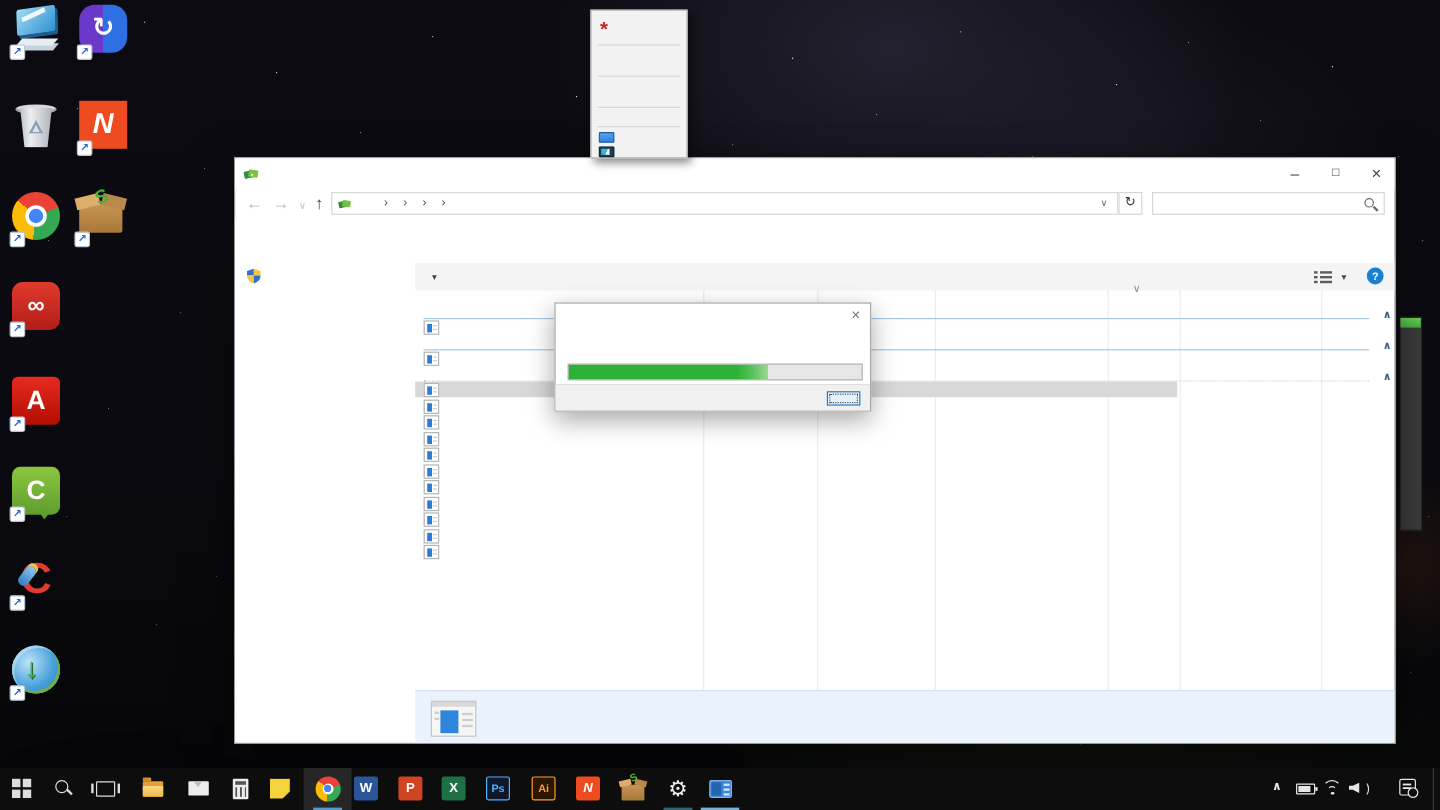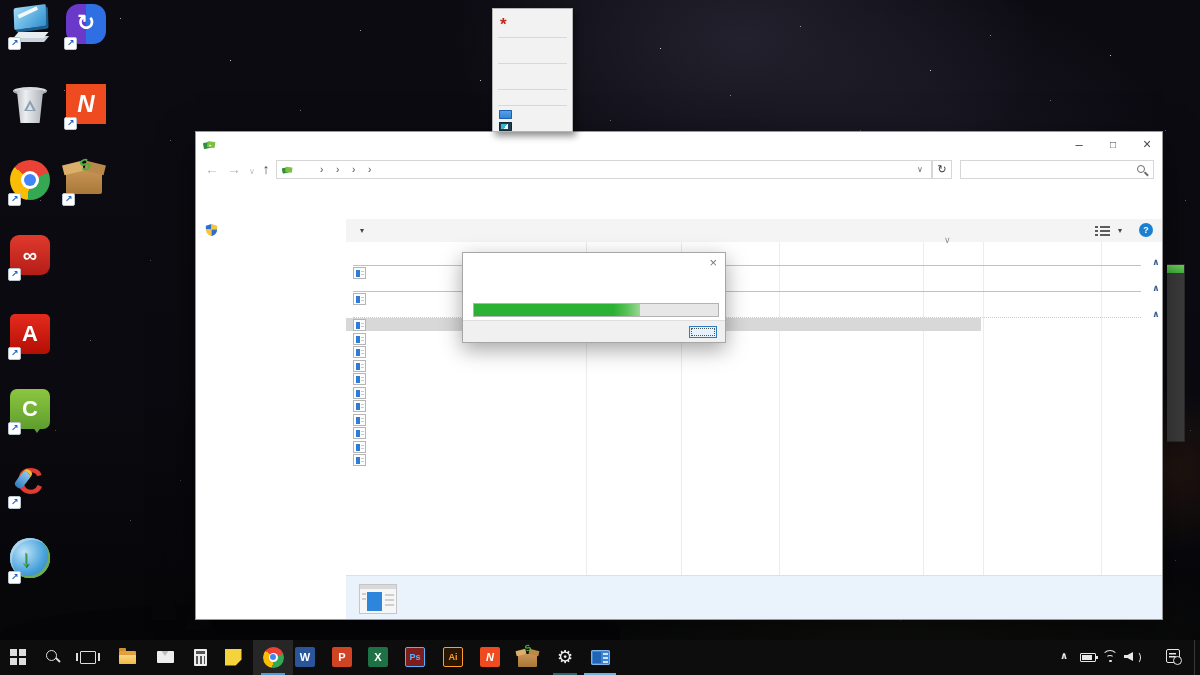--- a/index.html
+++ b/index.html
@@ -142,21 +142,21 @@
   .tb-calc::before{content:"";position:absolute;left:2px;top:2px;width:9px;height:3px;background:#555;}
   .tb-calc::after{content:"";position:absolute;left:2px;top:7px;width:9px;height:8px;
     background:linear-gradient(90deg,#555 2px,transparent 2px) 0 0/4px 3px;}
   .tb-sticky{position:relative;width:17px;height:17px;background:#f5d33d;clip-path:polygon(0 0,100% 0,100% 65%,65% 100%,0 100%);}
   .tb-sticky::after{content:"";position:absolute;right:0;bottom:0;width:6px;height:6px;background:#cfae22;clip-path:polygon(0 100%,100% 0,100% 100%);}
   .tb-chrome{position:relative;width:21px;height:21px;border-radius:50%;background:conic-gradient(from -50deg,#ea4335 0 33%,#34a853 33% 66%,#fbbc05 66% 100%);}
   .tb-chrome::before{content:"";position:absolute;left:6px;top:6px;width:9px;height:9px;border-radius:50%;background:#fff;}
   .tb-chrome::after{content:"";position:absolute;left:7.5px;top:7.5px;width:6px;height:6px;border-radius:50%;background:#4285f4;}
   .tile{width:20px;height:20px;border-radius:2px;color:#fff;font-weight:bold;font-size:11px;text-align:center;line-height:20px;}
   .t-word{background:#2a5699;}.t-ppt{background:#d04423;}.t-excel{background:#1e7145;}
-  .t-ps{background:#7f1d1d;border:1px solid #4fb3ff;color:#4fb3ff;font-size:9px;line-height:18px;}
+  .t-ps{background:#0f172a;border:1px solid #4fb3ff;color:#4fb3ff;font-size:9px;line-height:18px;}
   .t-ai{background:#2b1700;border:1px solid #ff9c2e;color:#ff9c2e;font-size:9px;line-height:18px;}
   .t-nitro{background:#ee4b21;font-style:italic;}
   .tb-boxmini{position:relative;width:19px;height:13px;background:linear-gradient(#c89455,#a87838);border-radius:1px;margin-top:6px;}
   .tb-boxmini::before{content:"";position:absolute;left:-2px;top:-4px;width:10px;height:5px;background:#dcb06a;transform:rotate(-14deg);}
   .tb-boxmini::after{content:"";position:absolute;right:-2px;top:-4px;width:10px;height:5px;background:#b9894a;transform:rotate(14deg);}
   .tb-boxmini .sn{position:absolute;left:7px;top:-11px;font-size:9px;font-weight:bold;color:#4fae3d;transform:rotate(-24deg);}
   .tb-gear{color:#ececec;font-size:18px;line-height:1;}
   .tb-prog{position:relative;width:19px;height:15px;border-radius:2px;background:#3c84d8;box-shadow:inset 0 0 0 1px #7fb2e8;}
   .tb-prog::before{content:"";position:absolute;left:2px;top:2px;width:8px;height:11px;background:#2364b0;}
   .tb-prog::after{content:"";position:absolute;left:12px;top:3px;width:5px;height:2px;background:#cfe3f7;box-shadow:0 4px 0 #cfe3f7,0 8px 0 #cfe3f7;}

